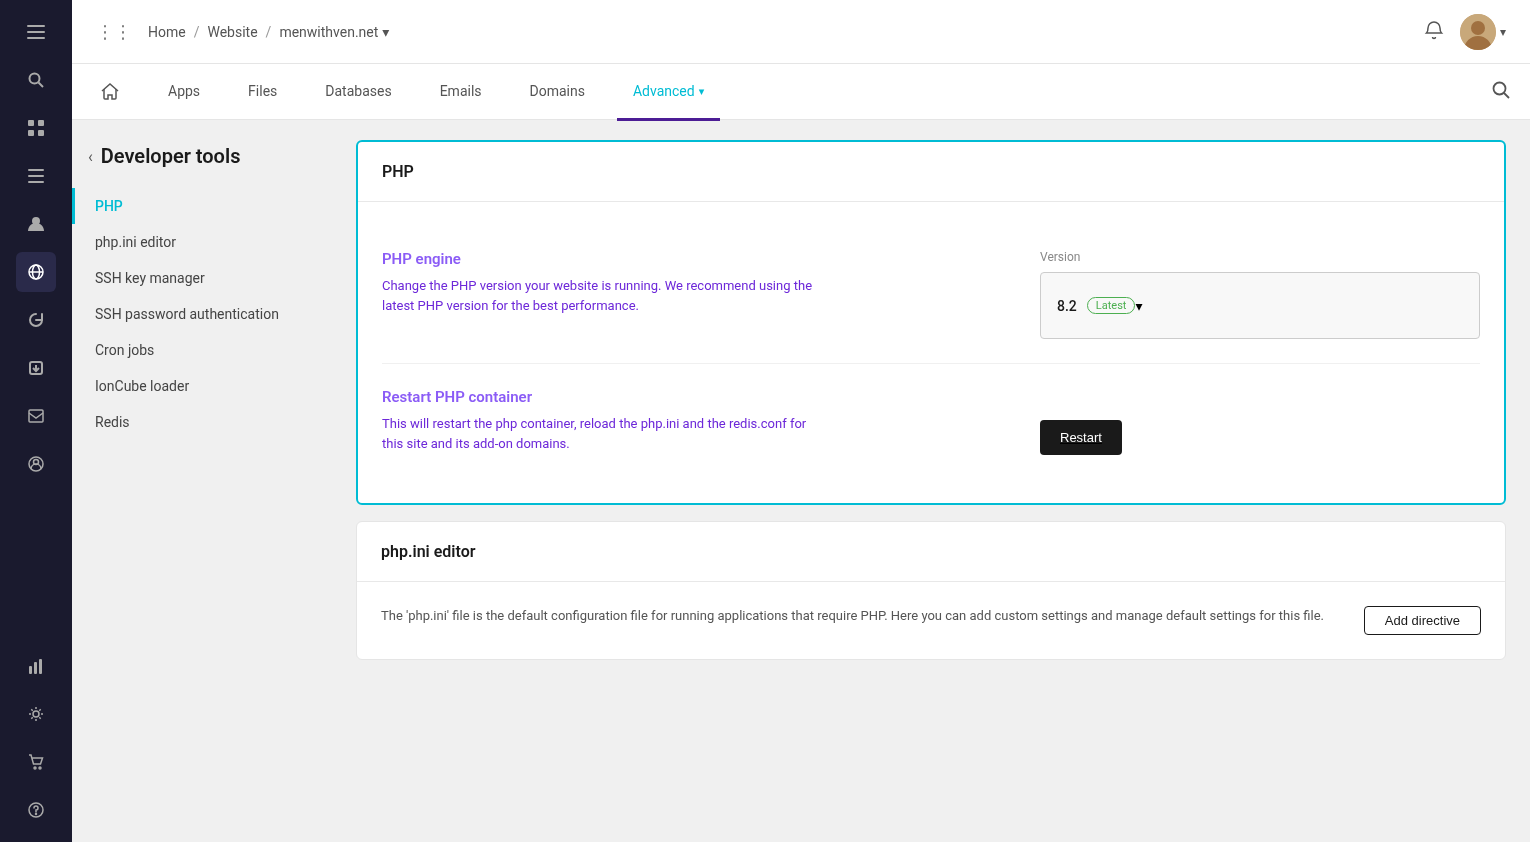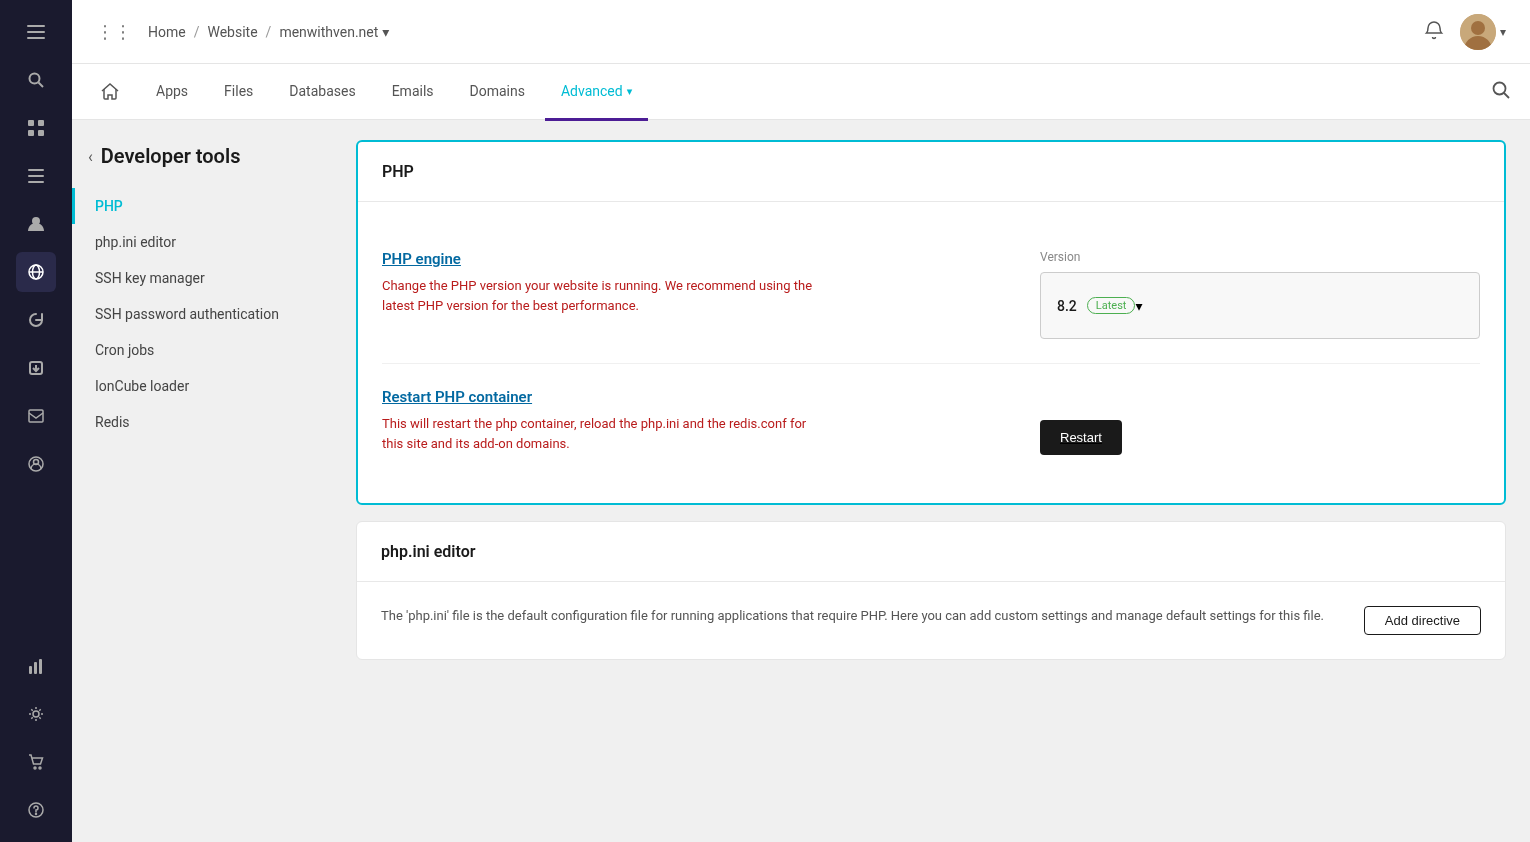--- a/index.html
+++ b/index.html
@@ -93,21 +93,21 @@
     }
 
     
     .nav-tabs {
       background: #fff;
       height: 56px;
       display: flex;
       align-items: center;
       padding: 0 20px;
       border-bottom: 1px solid #e5e5e5;
-      gap: 4px;
+      gap: 16px;
       flex-shrink: 0;
     }
     .nav-home {
       display: flex;
       align-items: center;
       justify-content: center;
       width: 36px;
       height: 36px;
       color: #555;
       cursor: pointer;
@@ -221,27 +221,26 @@
 
     
     .section {
       padding: 24px 0;
       border-bottom: 1px solid #f0f0f0;
     }
     .section:last-child { border-bottom: none; }
     .section-title {
       font-size: 15px;
       font-weight: 600;
-      color: #0369a1;
+      color: #8b5cf6;
       margin-bottom: 8px;
-      text-decoration: underline;
     }
     .section-desc {
       font-size: 13px;
-      color: #b91c1c;
+      color: #6d28d9;
       line-height: 1.5;
       max-width: 440px;
     }
     .section-content {
       display: flex;
       gap: 32px;
       align-items: flex-start;
     }
     .section-left { flex: 1; }
     .section-right {

